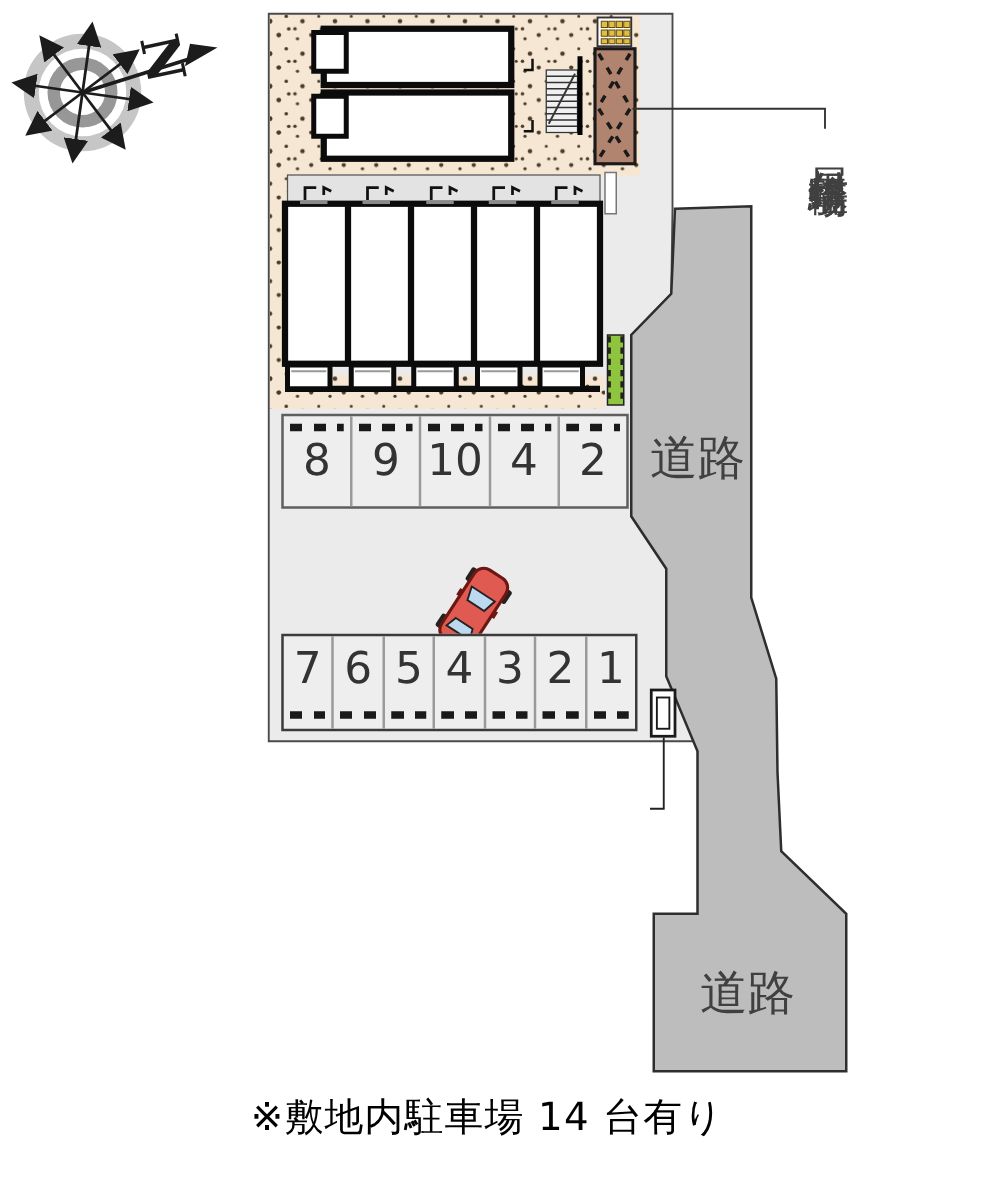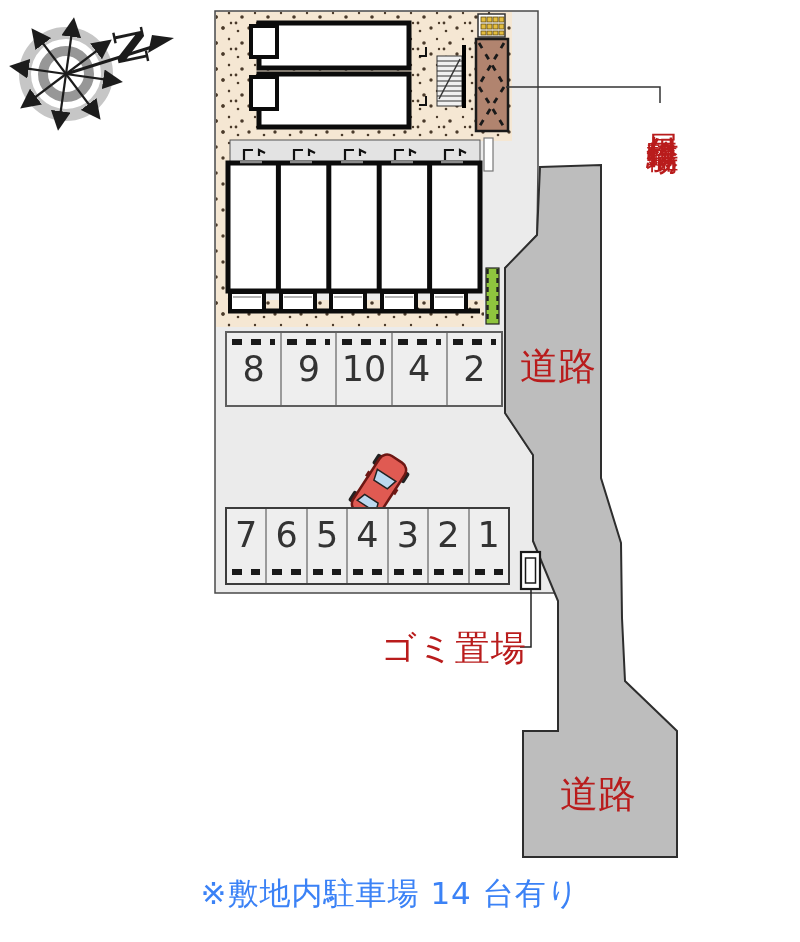--- a/index.html
+++ b/index.html
@@ -1,30 +1,30 @@
 <!DOCTYPE html>
 <html><head>
 <meta charset="utf-8">
 <style>
   html,body{margin:0;padding:0;background:#fff;}
   .canvas{
     position:relative;width:800px;height:942px;background:#ffffff;overflow:hidden;
     font-family:"DejaVu Sans","Liberation Sans",sans-serif;
   }
   .plan-svg{position:absolute;left:0;top:0;}
-  .overlay{position:absolute;color:#b91c1c;}
+  .overlay{position:absolute;color:#404040;}
   .lbl-bike{
     left:642px;top:108px;width:40px;height:220px;
     writing-mode:vertical-rl;text-orientation:upright;
     font-size:32px;line-height:38px;letter-spacing:2px;font-weight:500;
   }
   .lbl-road-upper{left:512px;top:341px;width:92px;text-align:center;font-size:38px;}
   .lbl-road-lower{left:552px;top:769px;width:92px;text-align:center;font-size:38px;}
   .lbl-garbage{left:381px;top:625px;font-size:35px;letter-spacing:1px;}
-  .note{left:0;top:873px;width:780px;text-align:center;font-size:31px;color:#3b82f6;letter-spacing:1px;}
+  .note{left:0;top:873px;width:780px;text-align:center;font-size:31px;color:#000000;letter-spacing:1px;}
   .prow{
     position:absolute;display:flex;background:#eeeeee;box-sizing:border-box;
   }
   .row-top{left:225px;top:331px;width:278px;height:76px;border:2px solid #5e5e5e;}
   .row-bottom{left:225px;top:507px;width:285px;height:78px;border:2.5px solid #3b3b3b;}
   .stall{flex:1;position:relative;box-sizing:border-box;}
   .stall + .stall{border-left:2px solid #9a9a9a;}
   .stall .dash-top{
     height:6px;margin:6px 5px 0 5px;
     background:repeating-linear-gradient(90deg,#191919 0 10px,transparent 10px 19px);
@@ -265,15 +265,14 @@
       </div>
     <div class="stall">
         <div class="num">1</div>
         <div class="dash-bottom"></div>
       </div>
   </div>
 
   <div class="overlay lbl-bike">屋根付駐輪場</div>
   <div class="overlay lbl-road-upper">道路</div>
   <div class="overlay lbl-road-lower">道路</div>
-  <div class="overlay lbl-garbage">ゴミ置場</div>
   <div class="overlay note">※敷地内駐車場 14 台有り</div>
 </div>
 
 </body></html>

